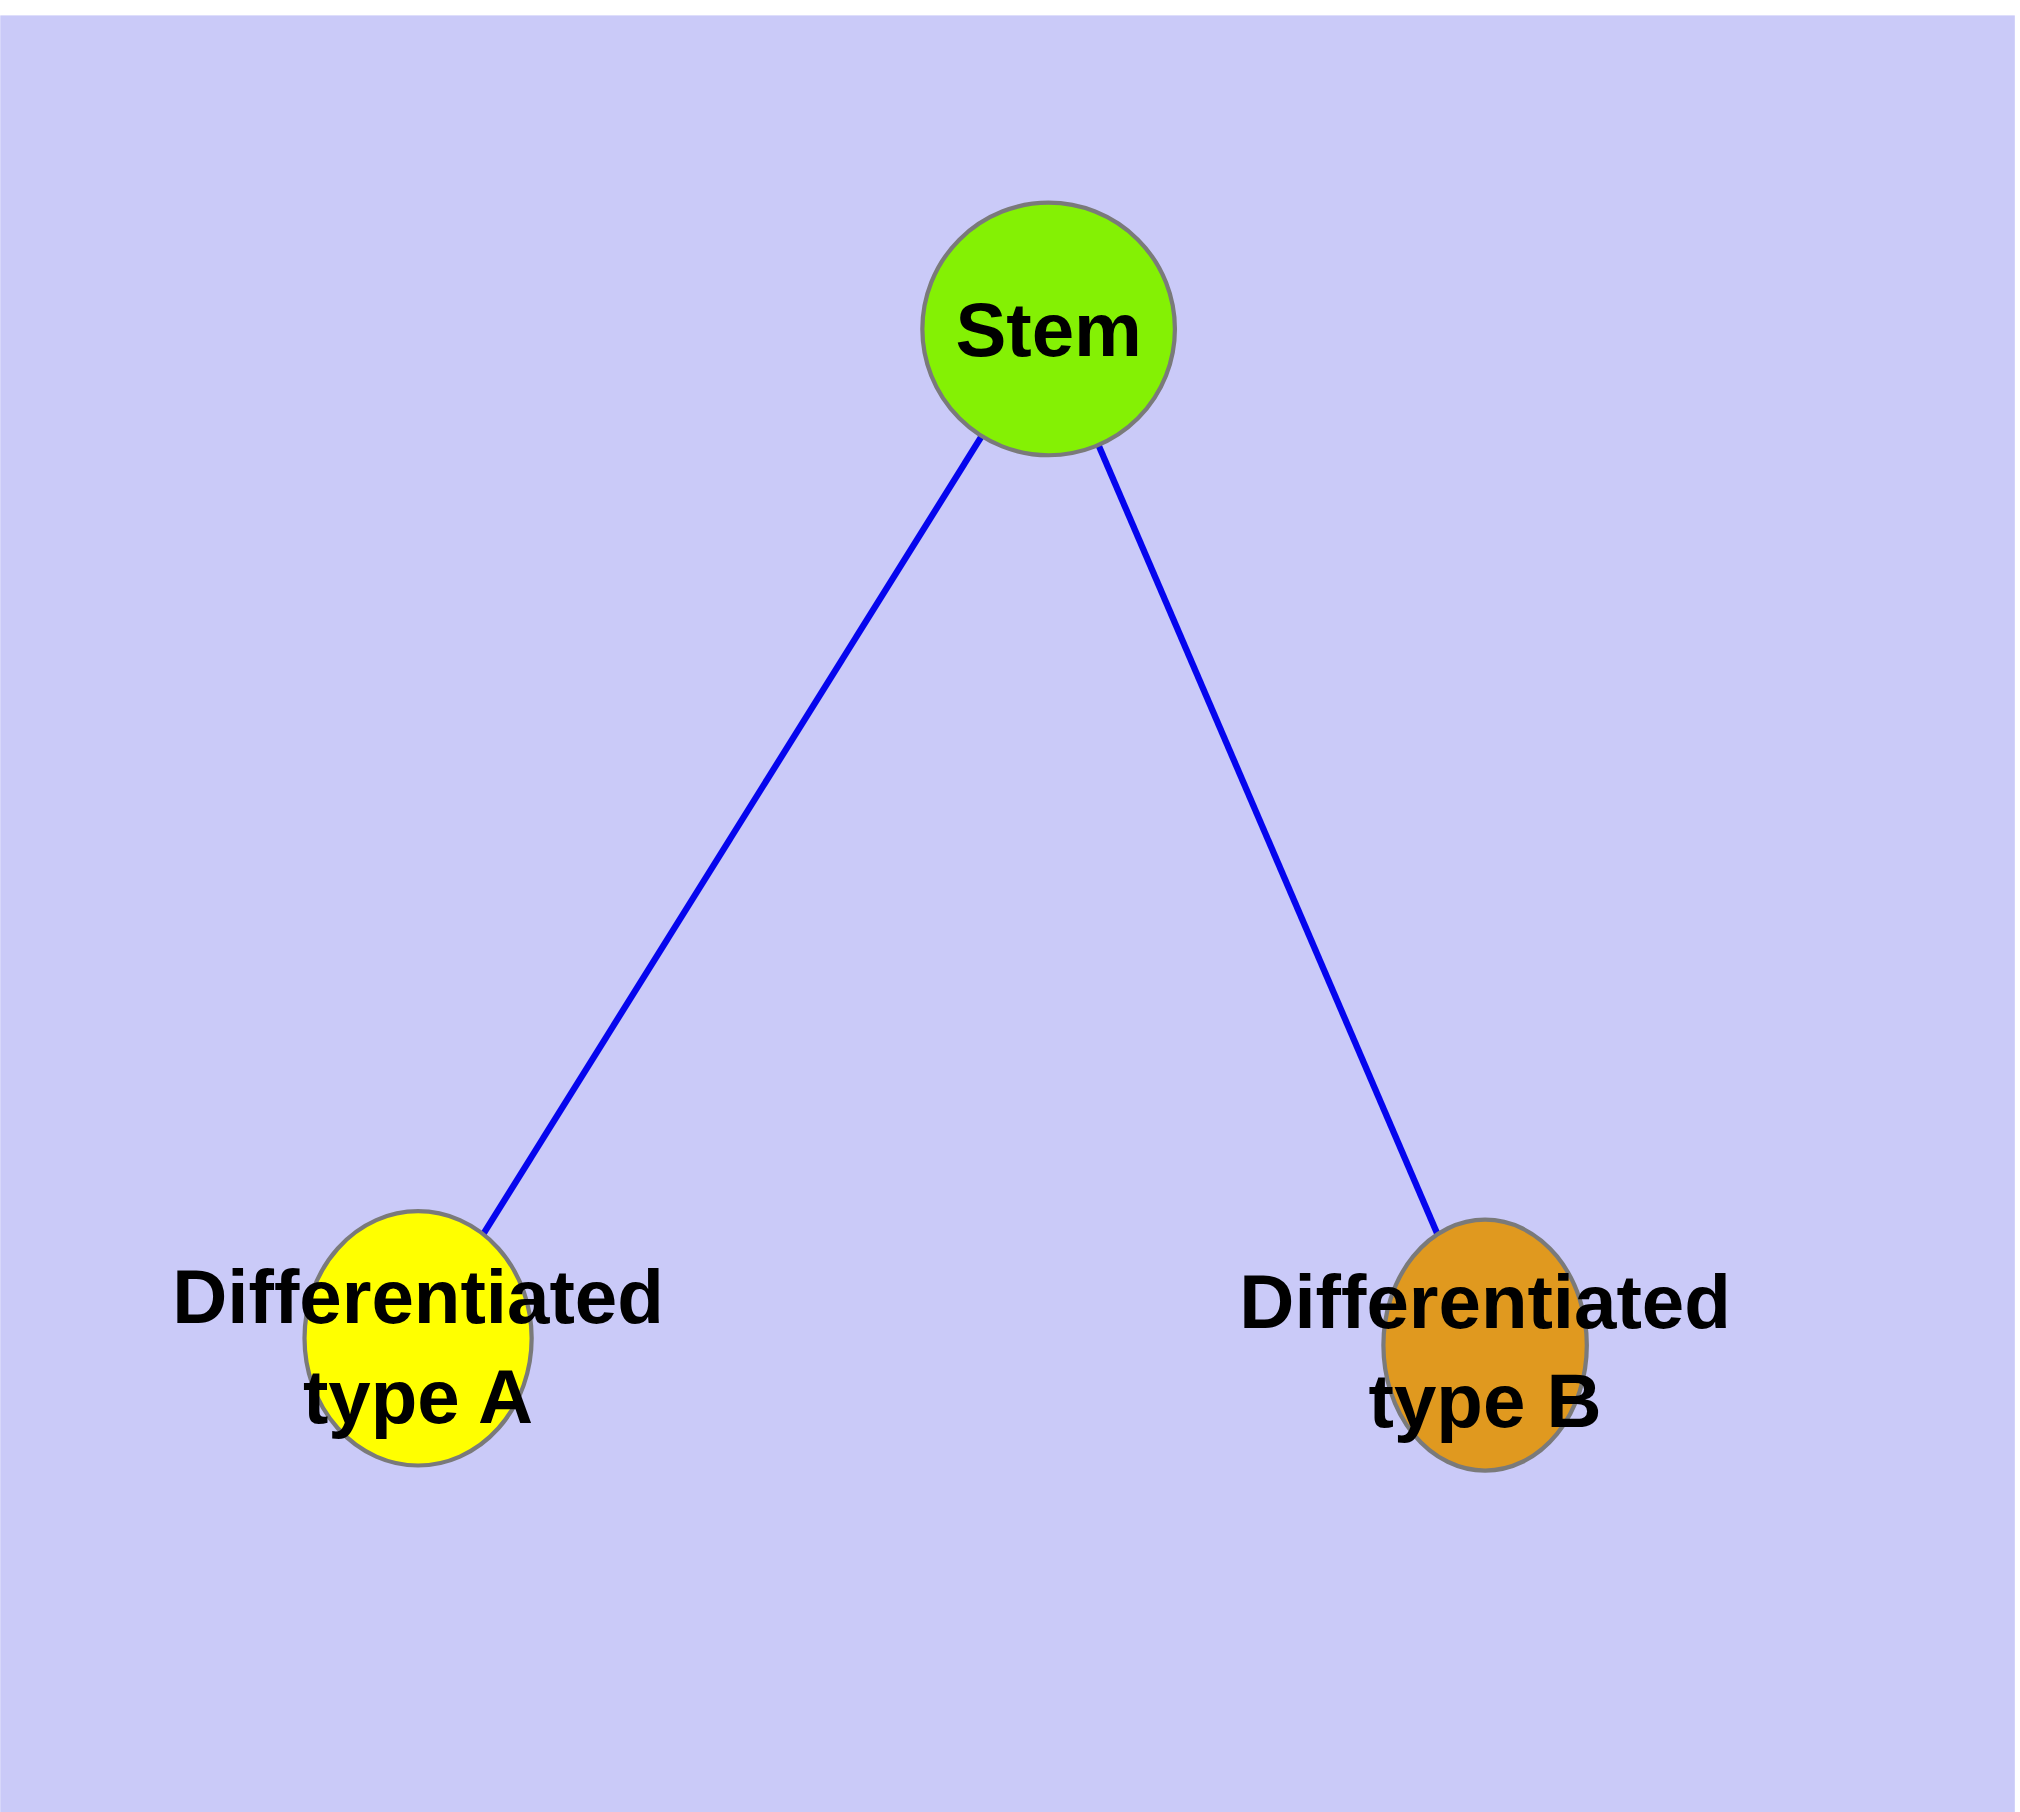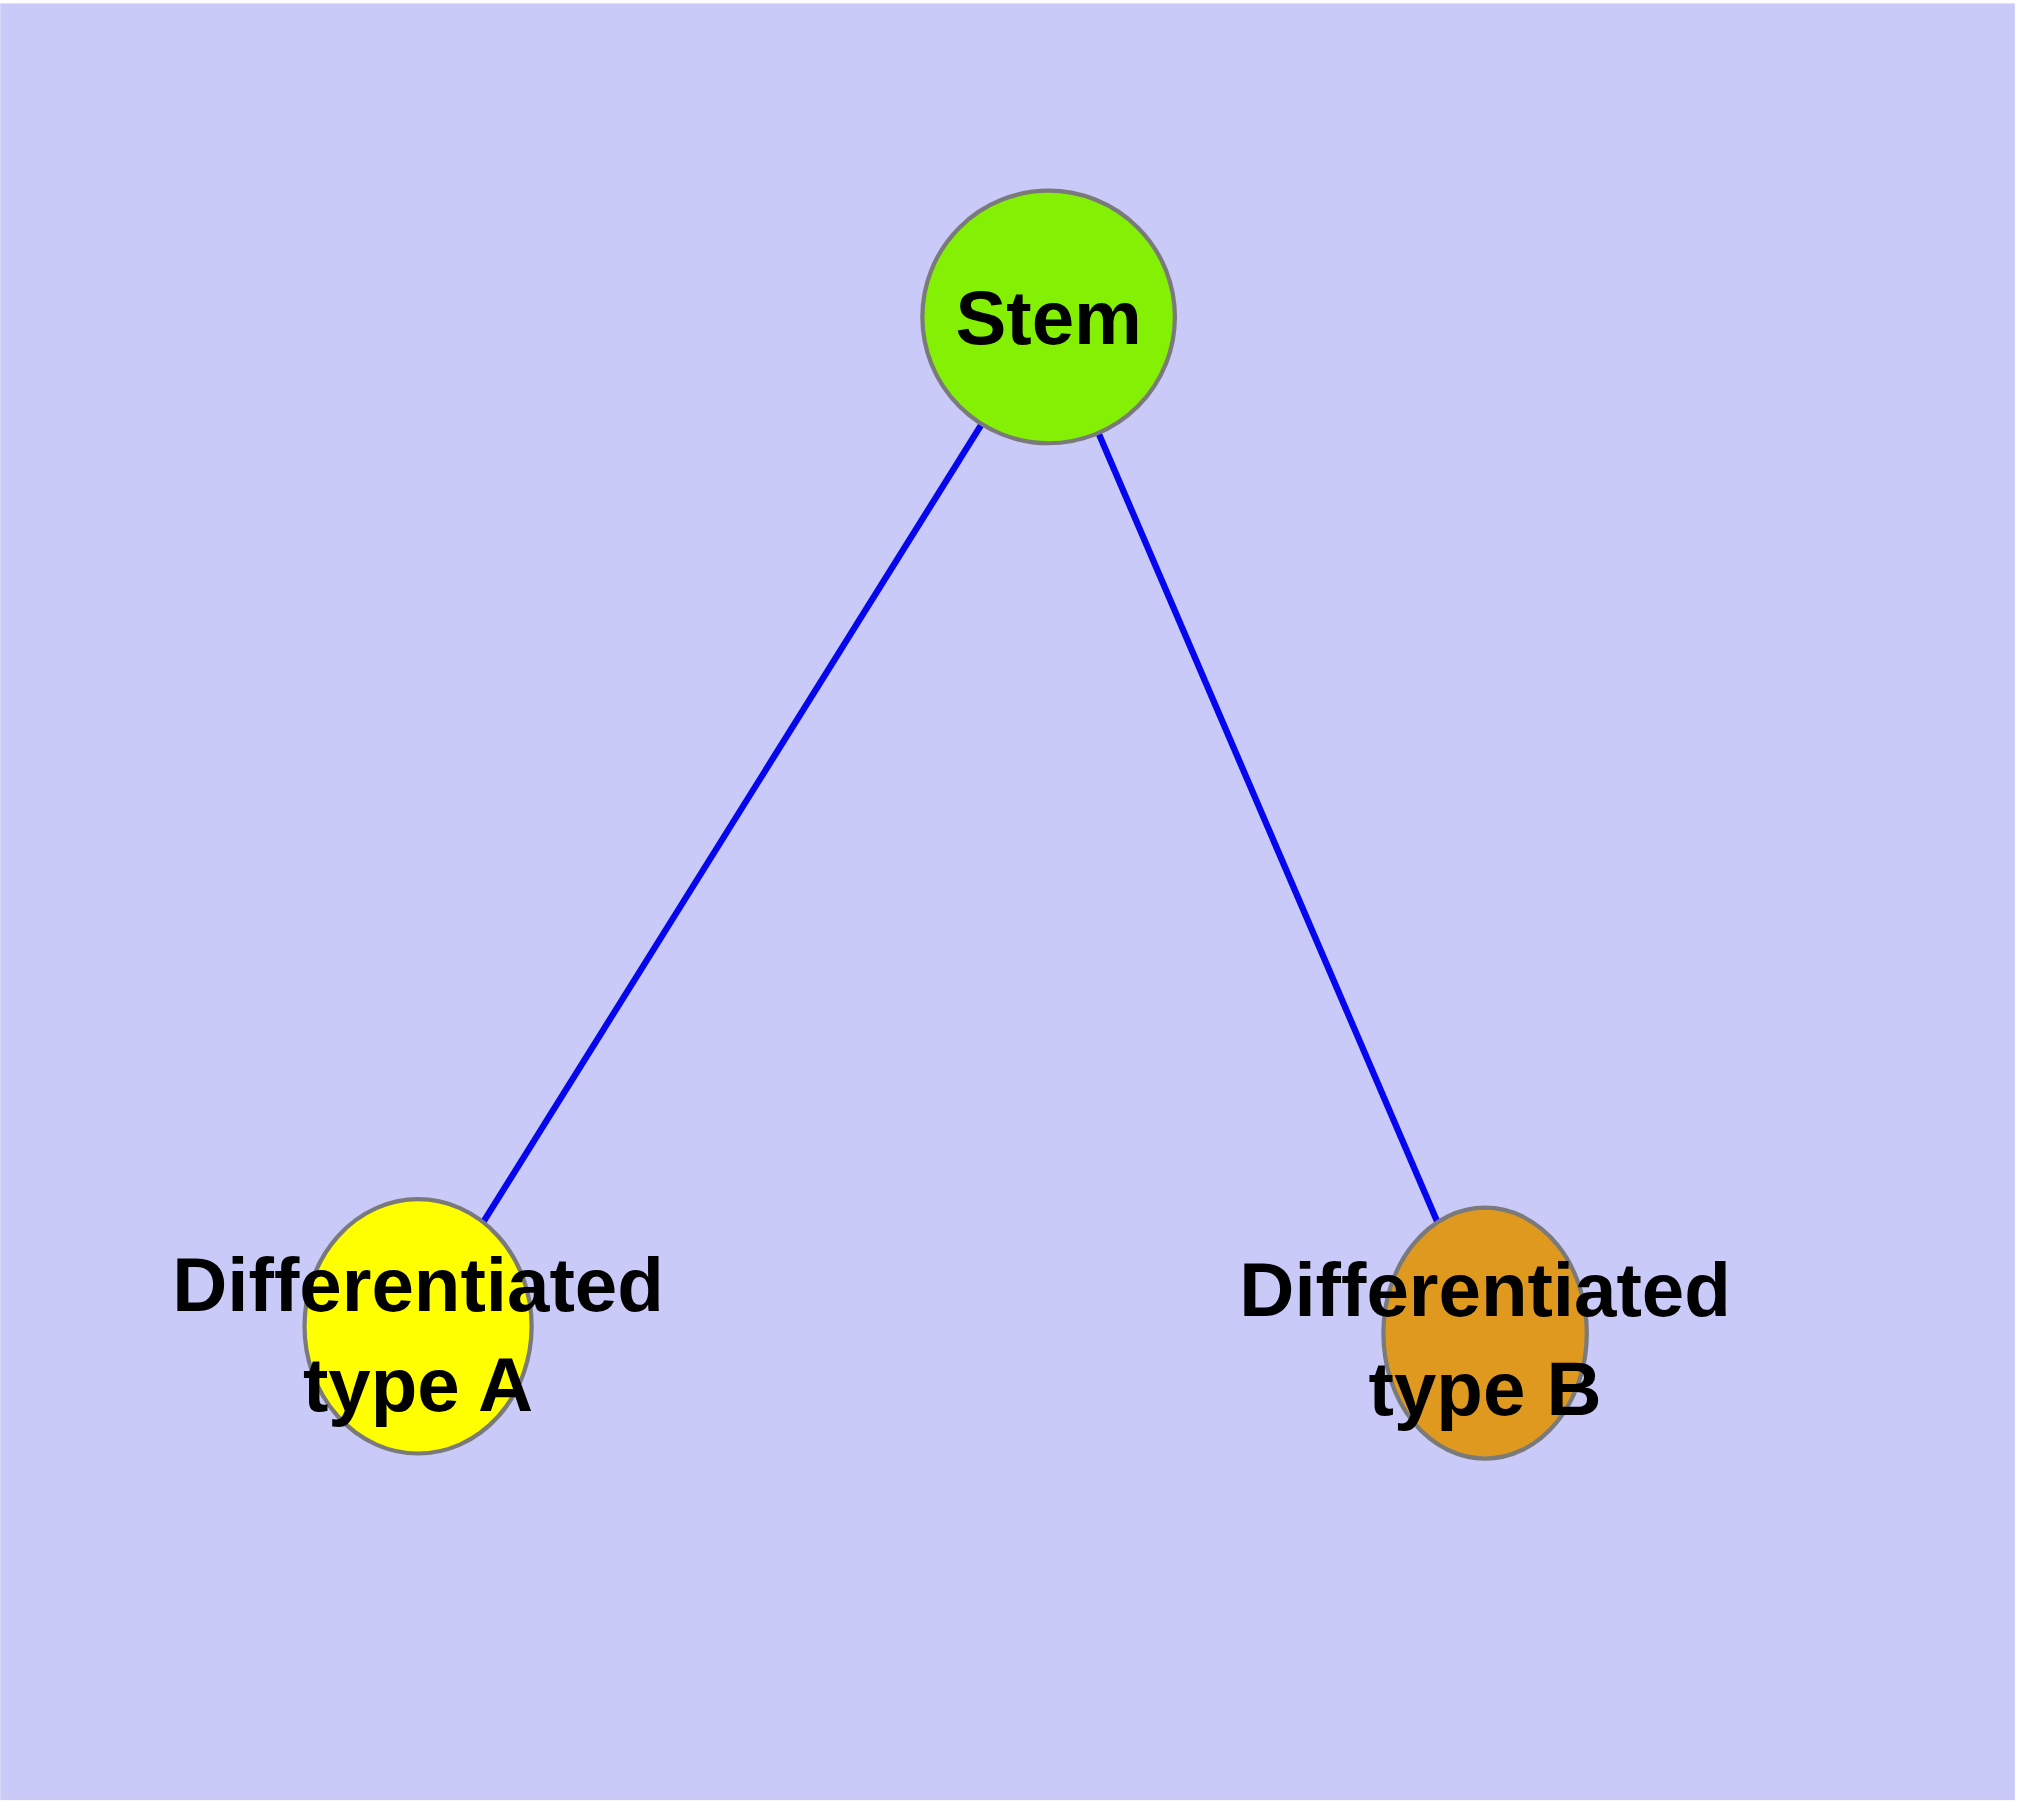--- a/index.html
+++ b/index.html
@@ -7,20 +7,21 @@
     padding: 0;
     background: #ffffff;
     width: 2021px;
     height: 1812px;
     overflow: hidden;
   }
   .figure-wrap {
     position: relative;
     width: 2021px;
     height: 1280px;
+    margin-top: 12px;
   }
   svg.graph {
     display: block;
     width: 2021px;
     height: 1812px;
   }
   .node-label {
     font-family: "Liberation Sans", "DejaVu Sans", sans-serif;
     font-weight: bold;
     font-size: 90px;

